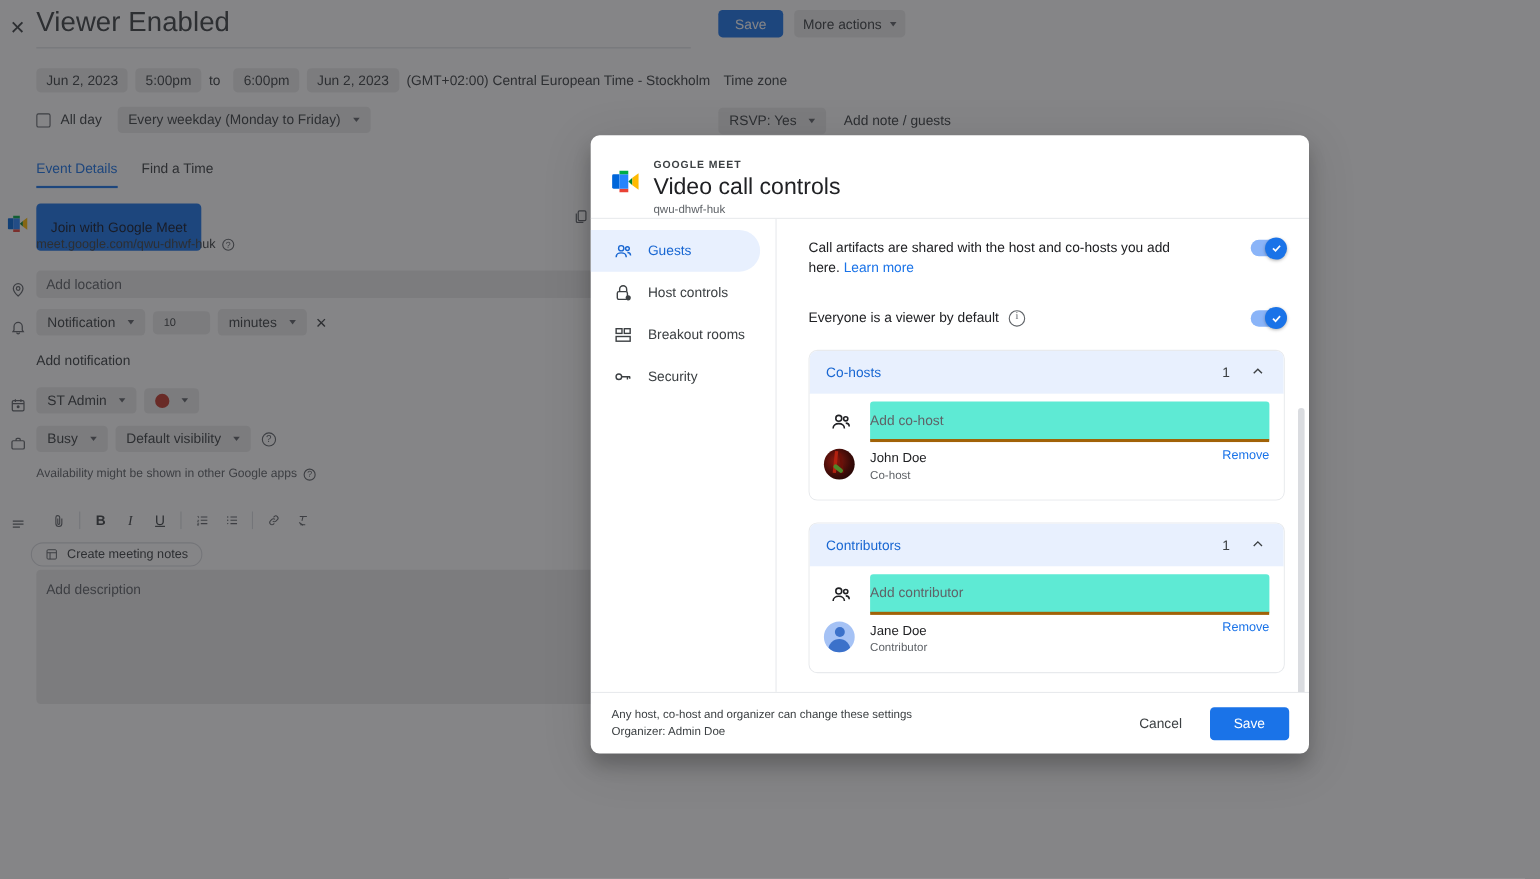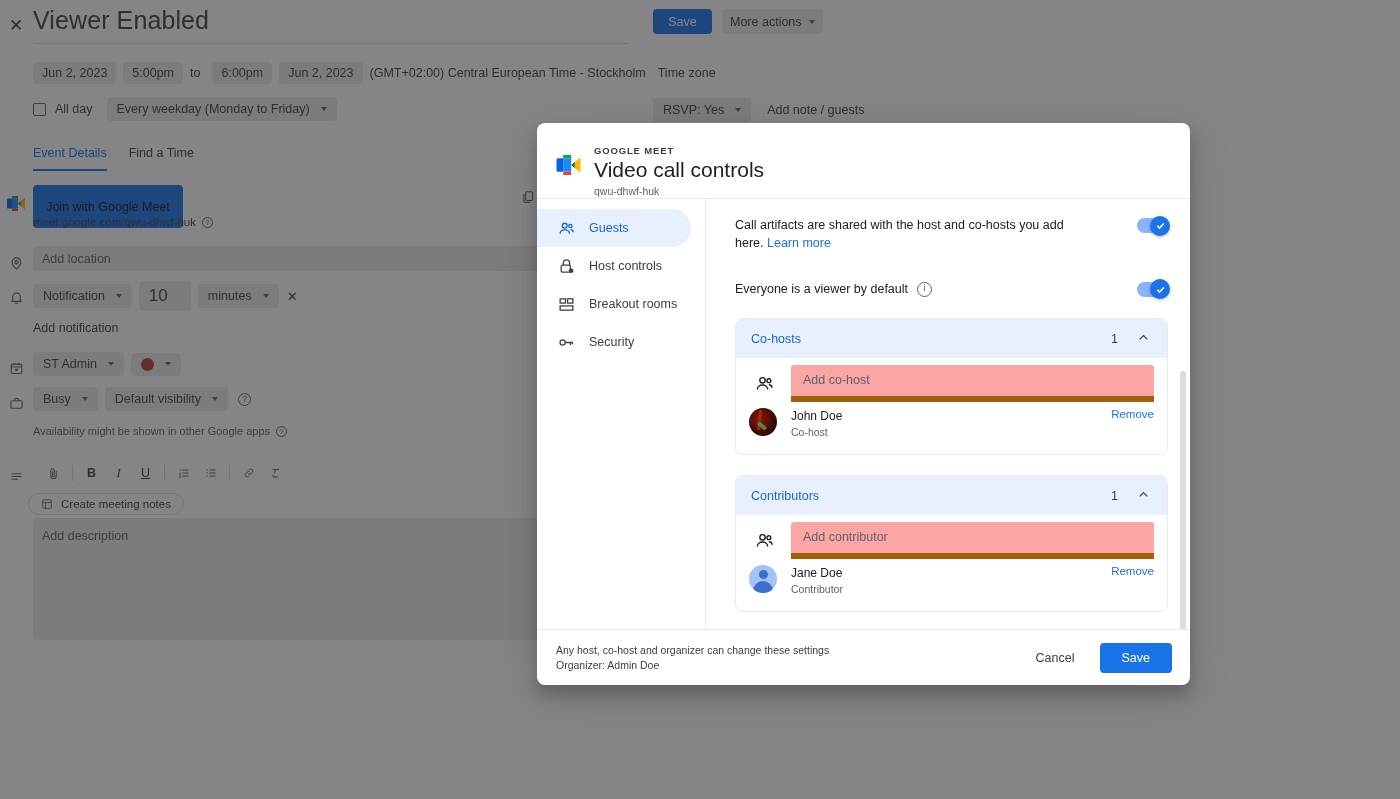--- a/index.html
+++ b/index.html
@@ -58,21 +58,21 @@
               display:flex;align-items:center;justify-content:center; }
   .meet-link { position:absolute; left:33px; top:216px; font-size:11.5px; color:#3c4043;
                display:flex; align-items:center; gap:6px; }
   .copy-ic { position:absolute; left:521px; top:190px; color:#5f6368; }
 
   .fld-location { position:absolute; left:33px; top:246px; width:595px; height:25px;
                   background:#ececec; border-radius:4px; display:flex; align-items:center;
                   padding-left:9px; font-size:12.5px; color:#5f6368; }
 
   .row-notif { position:absolute; left:33px; top:281px; display:flex; align-items:center; }
-  .notif-num { background:#ececec;border-radius:4px;padding:5px 10px;font-size:17px;
+  .notif-num { background:#ececec;border-radius:4px;padding:5px 10px;font-size:10px;
                color:#3c4043;margin-right:7px;width:52px; }
   .x-small { color:#3c4043; font-size:13px; margin-left:8px; }
   .add-notif { position:absolute; left:33px; top:321px; font-size:12.5px; color:#3c4043; }
 
   .row-cal { position:absolute; left:33px; top:352px; display:flex; align-items:center; }
   .dot { width:13px;height:13px;border-radius:50%;background:#c0392b;display:inline-block; }
   .row-busy { position:absolute; left:33px; top:387px; display:flex; align-items:center; }
   .avail-note { position:absolute; left:33px; top:425px; font-size:11px; color:#5f6368;
                 display:flex; align-items:center; gap:6px; }
 
@@ -125,23 +125,23 @@
              font-size:9.5px;color:#5f6368;font-family:"Liberation Serif",serif; }
 
   .group { border:1px solid #e8eaed; border-radius:8px; overflow:hidden; margin-top:20px; }
   .group-head { background:#e8f0fe; height:39px; display:flex; align-items:center;
                 padding:0 16px 0 15px; color:#1967d2; font-size:12.5px; }
   .group-head .cnt { margin-left:auto; margin-right:18px; font-size:12.5px; color:#3c4043; }
   .group-body { background:#fff; padding:0 13px 0 13px; }
   .add-row { display:flex; align-items:center; height:50px; gap:16px; }
   .add-ic { width:21px;height:21px;display:flex;align-items:center;justify-content:center;
             color:#202124;flex:0 0 21px;margin-left:5px; }
-  .add-input { flex:1 1 auto; background:#fca5a5; height:37px; display:flex; align-items:center;
-               padding-left:12px; font-size:12.5px; color:#5f6368;
-               border-bottom:6px solid #a16207; border-radius:3px 3px 0 0; }
+  .add-input { flex:1 1 auto; background:#5eead4; height:37px; display:flex; align-items:center;
+               padding-left:0; font-size:12.5px; color:#5f6368;
+               border-bottom:3px solid #a16207; border-radius:3px 3px 0 0; }
   .person-row { display:flex; align-items:flex-start; height:46px; gap:14px; border-top:0; }
   .avatar { width:28px;height:28px;border-radius:50%;flex:0 0 28px;overflow:hidden;position:relative; }
   .person-name { font-size:12px;color:#202124;line-height:1.35; }
   .person-role { font-size:10.5px;color:#5f6368;line-height:1.35; }
   .remove-lnk { margin-left:auto; font-size:11.5px; color:#1a73e8; }
 
   .scroll-thumb { position:absolute; right:4px; top:172px; width:6px; height:317px;
                   background:#dadce0; border-radius:3px; }
 
   .dlg-foot { flex:0 0 56px; height:56px; border-top:1px solid #e8eaed;

